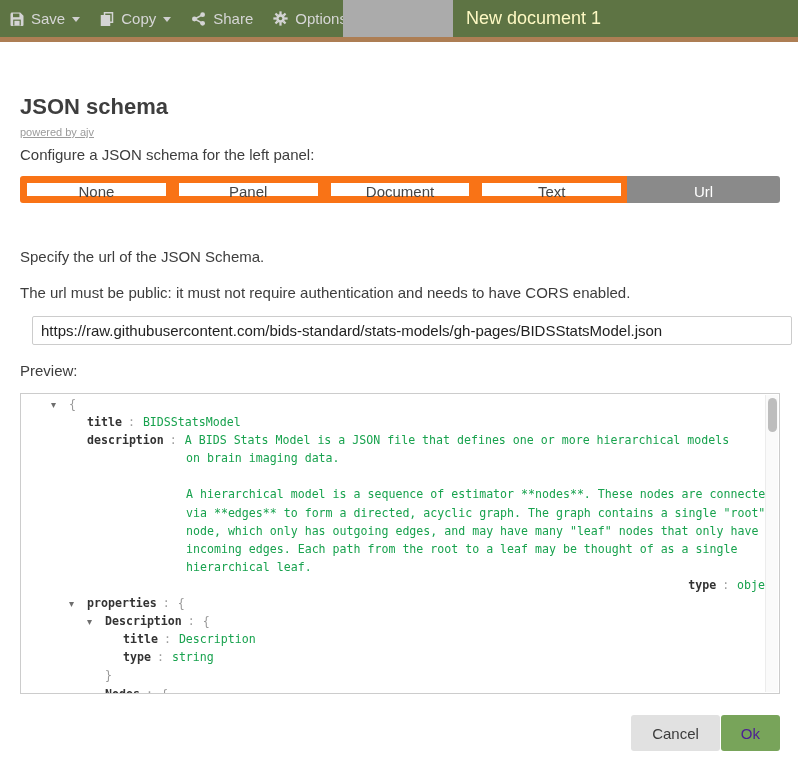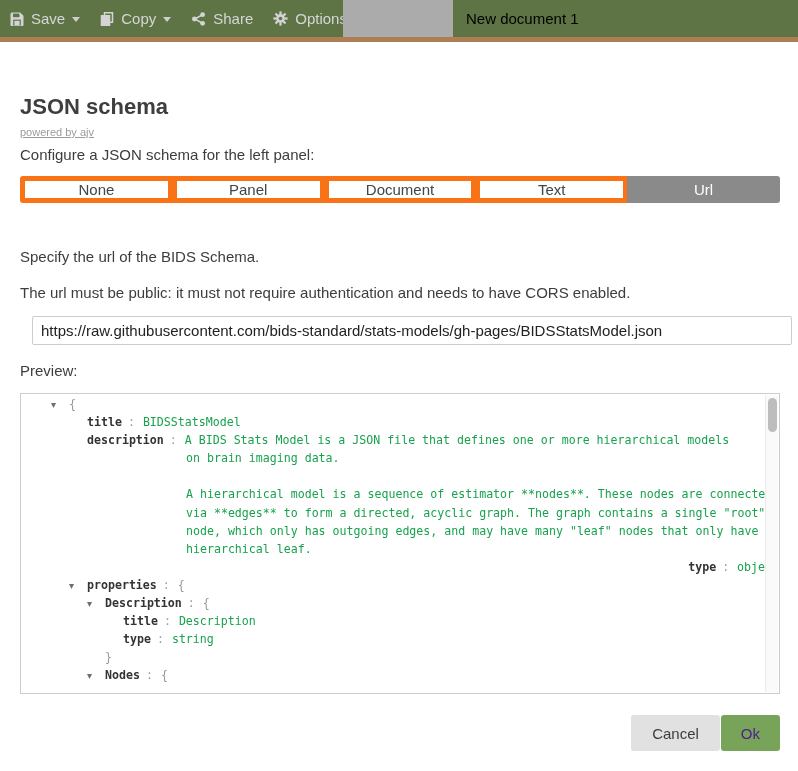--- a/index.html
+++ b/index.html
@@ -15,31 +15,31 @@
   .toolbar{position:absolute;top:0;left:0;right:0;height:37px;background:var(--toolbar-bg);z-index:1;}
   .accent-strip{position:absolute;top:37px;left:0;right:0;height:5px;background:var(--accent-strip);z-index:1;}
   .menu{display:flex;align-items:center;height:37px;}
   .menu-item{display:inline-flex;align-items:center;gap:7px;height:37px;padding:0 10px;
              background:transparent;border:none;color:#d6d6d6;font:15px "Liberation Sans",sans-serif;cursor:pointer;}
   .mi-icon{display:inline-flex;align-items:center;color:#d4d4d4;}
   .mi-icon svg .bgfill{fill:var(--toolbar-bg);}
   .caret{width:0;height:0;border-left:4px solid transparent;border-right:4px solid transparent;
          border-top:5px solid #cfcfcf;display:inline-block;margin-top:2px;}
   .active-tab{position:absolute;top:0;left:343px;width:110px;height:42px;background:var(--tab-gray);z-index:3;}
-  .doc-title{position:absolute;top:0;left:466px;height:37px;line-height:37px;color:#000000;
-             font-size:15px;z-index:2;cursor:pointer;}
+  .doc-title{position:absolute;top:0;left:466px;height:37px;line-height:37px;color:#fef9c3;
+             font-size:18px;z-index:2;cursor:pointer;}
 
   
   .dialog{position:absolute;top:42px;left:0;right:0;bottom:0;background:#fff;}
   .dlg-title{position:absolute;top:52px;left:20px;font-size:22px;font-weight:bold;color:#3e3e3e;}
   .dlg-sub{position:absolute;top:84px;left:20px;font-size:11px;color:#9b9b9b;
            text-decoration:underline;cursor:pointer;}
   .cfg-label{position:absolute;top:104px;left:20px;font-size:15px;}
   .modes{position:absolute;top:134px;left:20px;width:760px;height:27px;display:flex;}
-  .mode-btn{flex:1;height:27px;background:#fff;border:5px solid #f97316;margin-left:-1px;
+  .mode-btn{flex:1;height:27px;background:#fff;border:7px solid #f97316;margin-left:-1px;
             font:15px "Liberation Sans",sans-serif;color:#444;cursor:pointer;}
   .mode-btn:first-child{margin-left:0;border-radius:3px 0 0 3px;}
   .mode-btn:last-child{border-radius:0 3px 3px 0;}
   .mode-btn.selected{background:var(--selected-mode);border-color:var(--selected-mode);color:#fff;}
   .spec-label{position:absolute;top:206px;left:20px;font-size:15px;}
   .public-label{position:absolute;top:242px;left:20px;font-size:15px;}
   .url-input{position:absolute;top:274px;left:32px;width:760px;height:29px;border:1px solid #ccc;
              border-radius:2px;padding:0 8px;font:15px "Liberation Sans",sans-serif;color:#222;}
   .pv-label{position:absolute;top:320px;left:20px;font-size:15px;}
   .pv-box{position:absolute;top:351px;left:20px;width:760px;height:301px;border:1px solid #ccc;
@@ -141,37 +141,38 @@
     <p class="cfg-label">Configure a JSON schema for the left panel:</p>
 
     <div class="modes">
       <button class="mode-btn">None</button>
       <button class="mode-btn">Panel</button>
       <button class="mode-btn">Document</button>
       <button class="mode-btn">Text</button>
       <button class="mode-btn selected">Url</button>
     </div>
 
-    <p class="spec-label">Specify the url of the BIDS Schema.</p>
+    <p class="spec-label">Specify the url of the JSON Schema.</p>
     <p class="public-label">The url must be public: it must not require authentication and needs to have CORS enabled.</p>
 
     <input class="url-input" type="text" value="https://raw.githubusercontent.com/bids-standard/stats-models/gh-pages/BIDSStatsModel.json" style="">
 
     <p class="pv-label">Preview:</p>
 
     <div class="pv-box">
       <div class="pv-tree">
           <div class="tree-row" style="padding-left: 30px;"><span class="tree-arrow">▾</span><span class="tree-brace">{</span></div>
           <div class="tree-row" style="padding-left: 66px;"><span class="tree-key">title</span><span class="tree-colon">:</span><span class="tree-value">BIDSStatsModel</span></div>
           <div class="tree-row" style="padding-left: 66px;"><span class="tree-key">description</span><span class="tree-colon">:</span><span class="tree-value">A BIDS Stats Model is a JSON file that defines one or more hierarchical models</span></div>
           <div class="tree-row" style="padding-left: 165px;"><span class="tree-value">on brain imaging data.</span></div>
           <div class="tree-row" style="padding-left: 165px;"><span class="tree-value"></span></div>
           <div class="tree-row" style="padding-left: 165px;"><span class="tree-value">A hierarchical model is a sequence of estimator **nodes**. These nodes are connected</span></div>
           <div class="tree-row" style="padding-left: 165px;"><span class="tree-value">via **edges** to form a directed, acyclic graph. The graph contains a single "root"</span></div>
           <div class="tree-row" style="padding-left: 165px;"><span class="tree-value">node, which only has outgoing edges, and may have many "leaf" nodes that only have</span></div>
+          <div class="tree-row" style="padding-left: 165px;"><span class="tree-value">incoming edges. Each path from the root to a leaf may be thought of as a single</span></div>
           <div class="tree-row" style="padding-left: 165px;"><span class="tree-value">hierarchical leaf.</span></div>
           <div class="tree-row" style="padding-left: 66px; text-align: right;"><span class="tree-key">type</span><span class="tree-colon">:</span><span class="tree-value">object</span></div>
           <div class="tree-row" style="padding-left: 48px;"><span class="tree-arrow">▾</span><span class="tree-key">properties</span><span class="tree-colon">:</span><span class="tree-brace">{</span></div>
           <div class="tree-row" style="padding-left: 66px;"><span class="tree-arrow">▾</span><span class="tree-key">Description</span><span class="tree-colon">:</span><span class="tree-brace">{</span></div>
           <div class="tree-row" style="padding-left: 102px;"><span class="tree-key">title</span><span class="tree-colon">:</span><span class="tree-value">Description</span></div>
           <div class="tree-row" style="padding-left: 102px;"><span class="tree-key">type</span><span class="tree-colon">:</span><span class="tree-value">string</span></div>
           <div class="tree-row" style="padding-left: 84px;"><span class="tree-brace">}</span></div>
           <div class="tree-row" style="padding-left: 66px;"><span class="tree-arrow">▾</span><span class="tree-key">Nodes</span><span class="tree-colon">:</span><span class="tree-brace">{</span></div>
         </div>
       <div class="pv-scrollbar">

